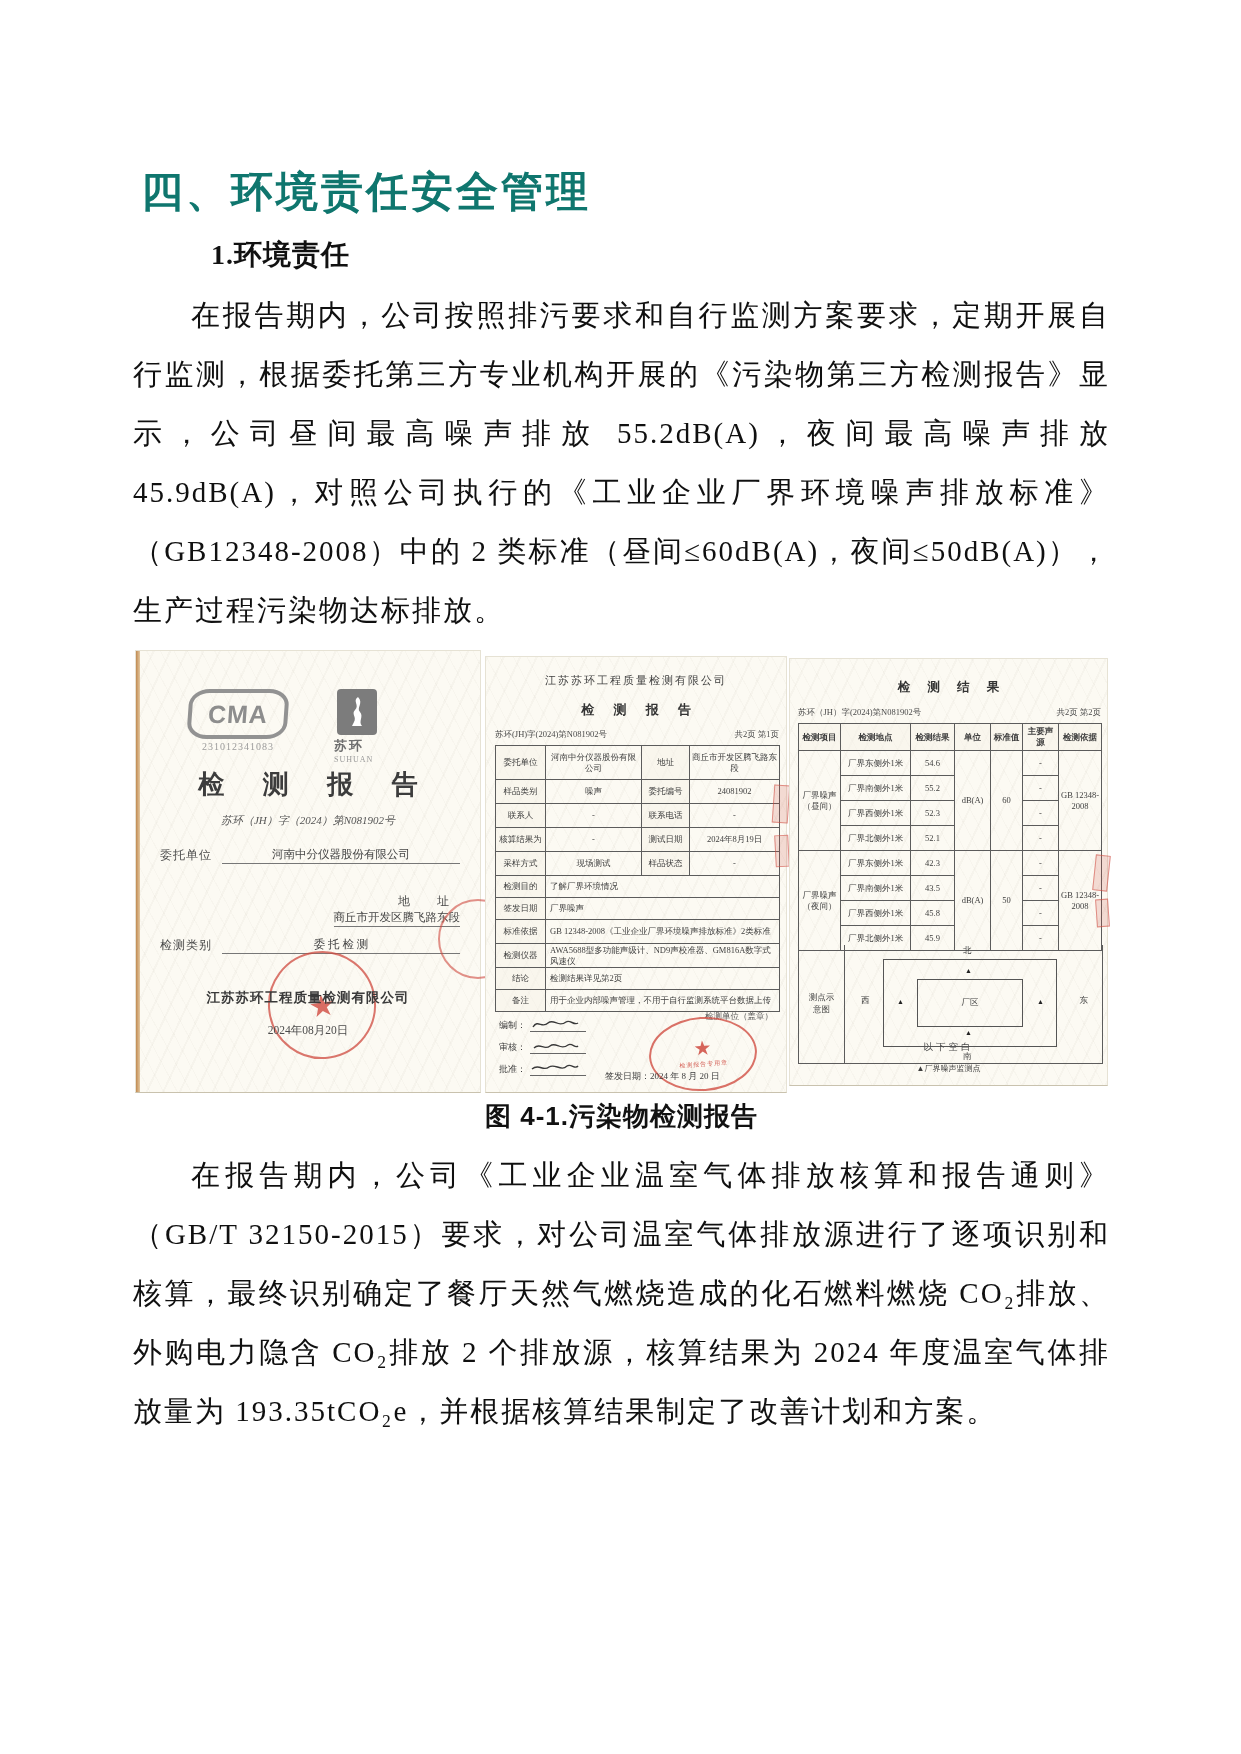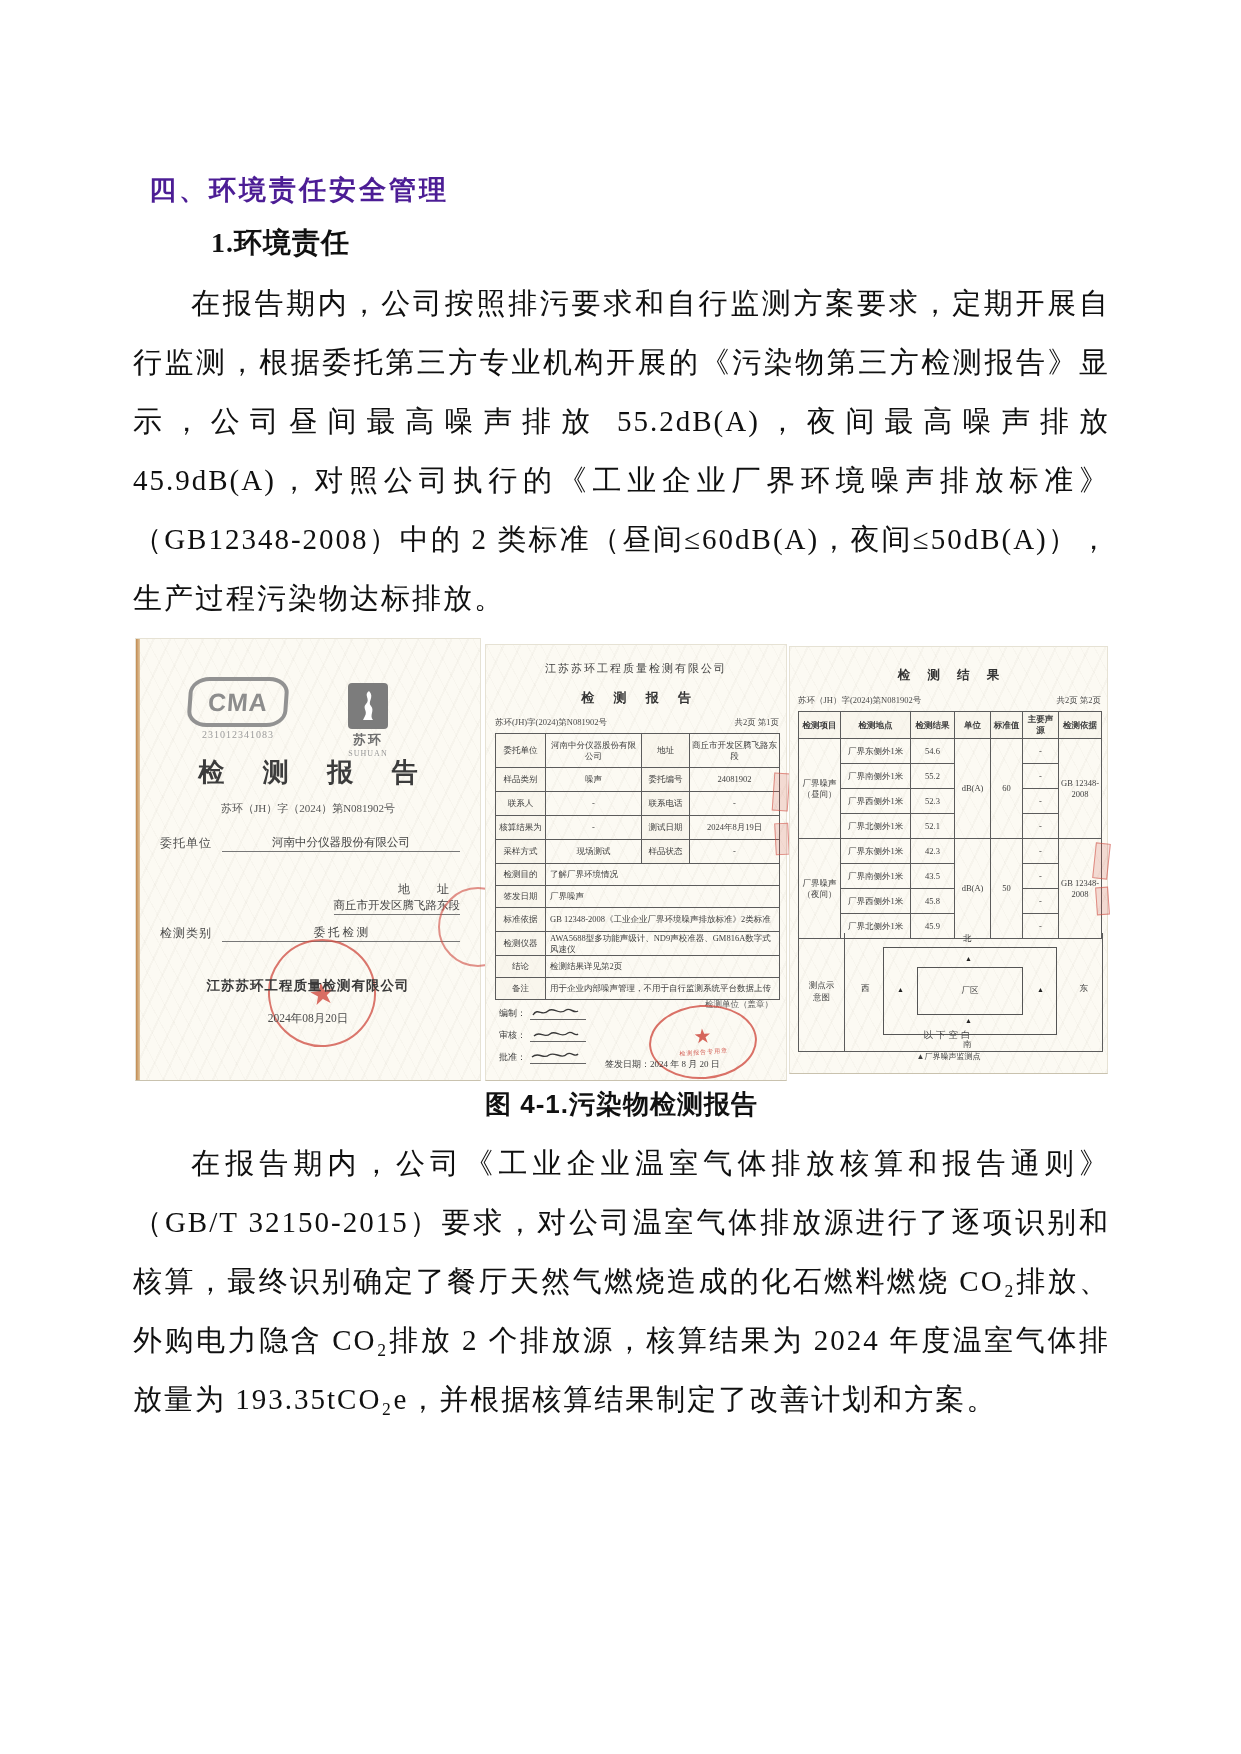--- a/index.html
+++ b/index.html
@@ -1,21 +1,21 @@
 <!DOCTYPE html>
 <html><head>
 <meta charset="utf-8">
 <style>
   html,body{margin:0;padding:0;background:#fff;}
   .page{position:relative;width:1241px;height:1754px;background:#ffffff;overflow:hidden;
         font-family:"Liberation Serif","DejaVu Serif",serif;color:#0d0d0d;}
   .content{position:absolute;left:133px;top:0;width:977px;}
 
-  .doc-heading{margin:16px;padding-top:156px;font-family:"Liberation Sans","DejaVu Sans",sans-serif;
-               font-weight:bold;font-size:27px;letter-spacing:3px;color:#4c1d95;}
+  .doc-heading{margin:8px;padding-top:156px;font-family:"Liberation Sans","DejaVu Sans",sans-serif;
+               font-weight:bold;font-size:42px;letter-spacing:3px;color:#0f766e;}
   .doc-sub{margin:16px 0 0 78px;font-weight:bold;font-size:28px;letter-spacing:1px;color:#111;}
   p.body{margin:12px 0 0;font-size:29px;line-height:59px;text-align:justify;text-justify:inter-character;
          text-indent:2em;letter-spacing:2px;color:#101010;}
 
   
   .figure{position:relative;width:977px;height:447px;margin-top:8px;}
   .panel{position:absolute;box-sizing:border-box;background-color:#fcfaf3;
          background-image:
            repeating-linear-gradient(115deg, rgba(125,112,88,.045) 0 2px, transparent 2px 15px),
            repeating-linear-gradient(62deg, rgba(125,112,88,.035) 0 1px, transparent 1px 12px);
@@ -26,29 +26,29 @@
   .spine{position:absolute;left:0;top:0;width:4px;height:100%;
          background:linear-gradient(90deg,#c08a52,#e3c79f);}
 
   
   .cma{position:absolute;left:52px;top:38px;text-align:center;}
   .cma-box{width:92px;height:42px;border:4px solid #929292;border-radius:20px/16px;
            display:flex;align-items:center;justify-content:center;
            font-family:"Liberation Sans",sans-serif;font-weight:bold;font-size:25px;color:#8d8d8d;
            letter-spacing:1px;transform:skewX(-4deg);}
   .cma-num{margin-top:2px;font-size:10px;color:#9a9a9a;letter-spacing:1px;}
-  .suhuan{position:absolute;left:198px;top:44px;text-align:center;width:46px;margin-left:11px;}
+  .suhuan{position:absolute;left:198px;top:38px;width:46px;}
   .su-box{width:40px;height:46px;margin:0 auto;background:#7c7c7c;border-radius:4px;
           display:flex;align-items:center;justify-content:center;}
   .su-name{margin-top:2px;font-size:13px;font-weight:bold;color:#6f6f6f;letter-spacing:2px;}
   .su-sub{font-size:8px;color:#9a9a9a;letter-spacing:1px;}
   .cover-title{position:absolute;left:0;top:116px;width:100%;text-align:center;
                font-size:26px;font-weight:bold;color:#3c3c3c;letter-spacing:16px;text-indent:16px;}
   .cover-no{position:absolute;left:0;top:162px;width:100%;text-align:center;
-            font-size:11px;color:#555;}
+            font-size:11px;color:#555;font-style:italic;}
   .cover-field{position:absolute;left:24px;width:300px;display:flex;align-items:flex-end;}
   .cover-field .lab{font-size:12px;color:#4a4a4a;width:62px;letter-spacing:1px;}
   .cover-field .val{flex:1;border-bottom:1px solid #777;text-align:center;
                     font-size:11.5px;color:#454545;padding-bottom:1px;}
   .cover-company{position:absolute;left:0;top:338px;width:100%;text-align:center;
                  font-size:13.5px;font-weight:bold;color:#3a3a3a;letter-spacing:1px;}
   .cover-date{position:absolute;left:0;top:372px;width:100%;text-align:center;
               font-size:11.5px;color:#4c4c4c;}
   .stamp-round{position:absolute;border:2.5px solid rgba(207,74,63,.75);border-radius:50%;
                color:rgba(207,74,63,.8);display:flex;align-items:center;justify-content:center;}

